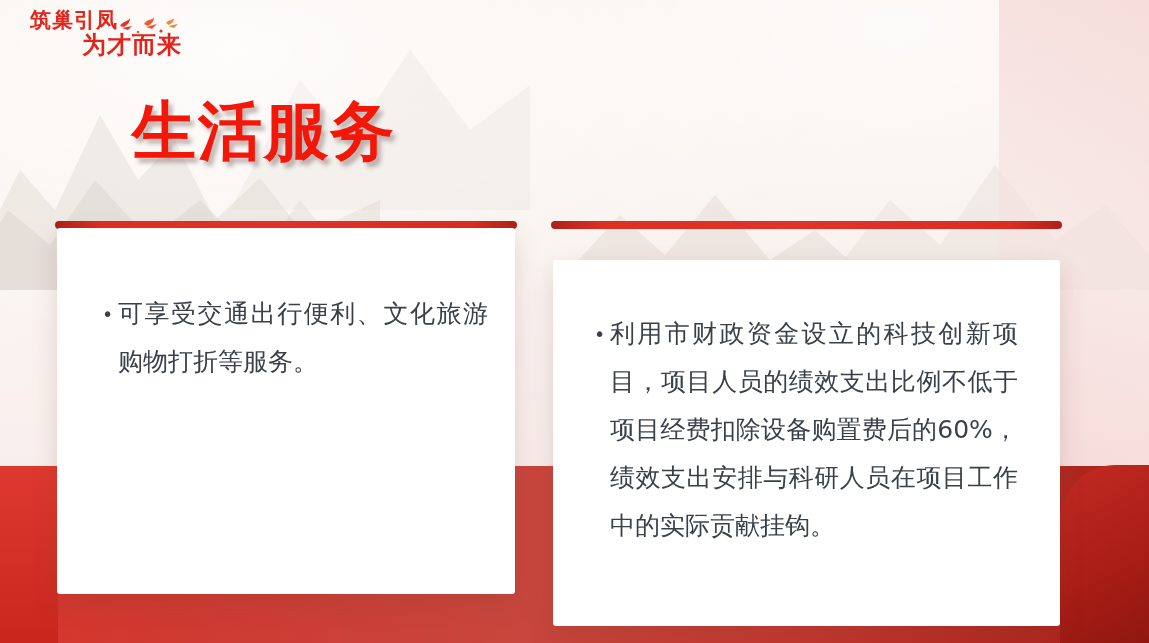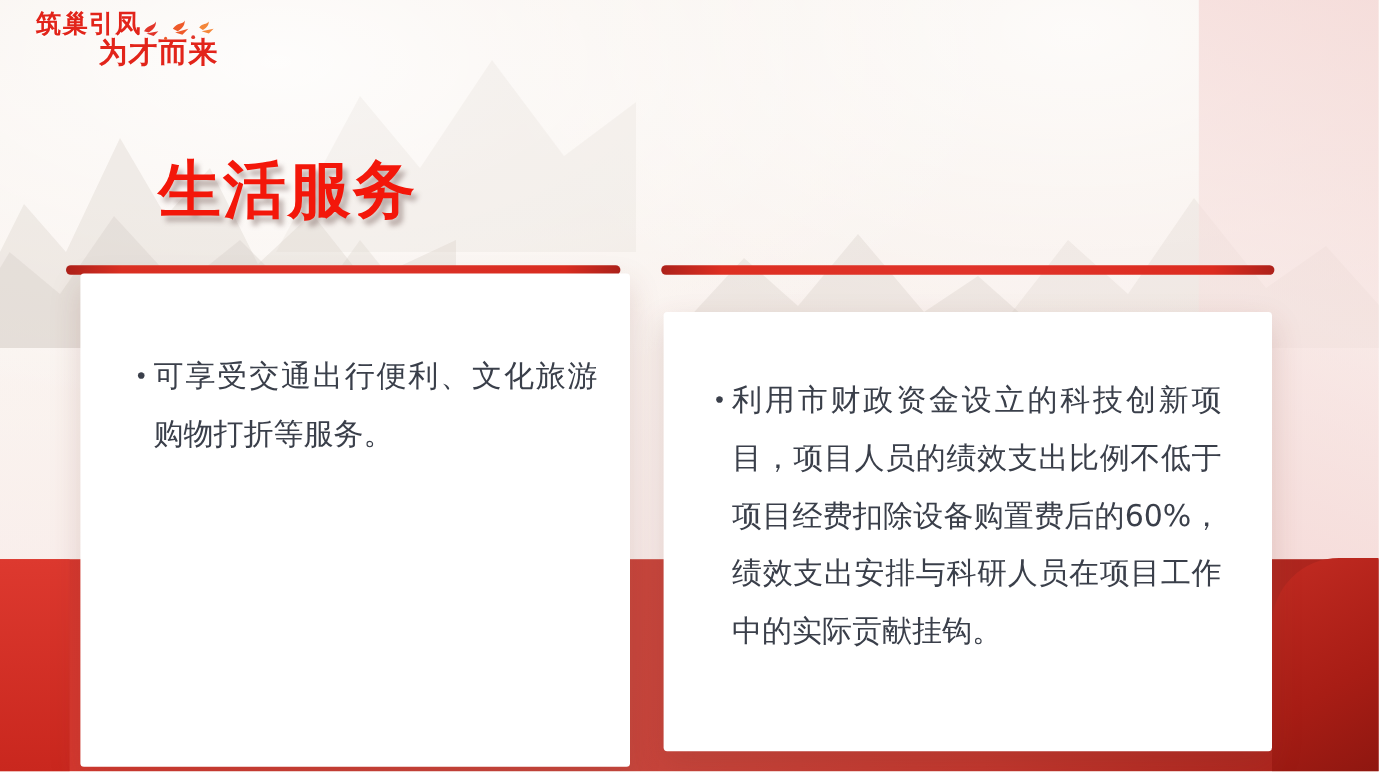--- a/index.html
+++ b/index.html
@@ -39,29 +39,29 @@
     font-family:"DejaVu Sans","Liberation Sans",sans-serif;
     text-shadow:0 1px 0 rgba(255,255,255,.6);}
   .logo-l2{position:absolute;left:52px;top:24px;font-size:24px;font-weight:bold;color:#e2241a;
     letter-spacing:1px;line-height:27px;white-space:nowrap;
     font-family:Liberation Serif, serif;}
   .logo-birds{position:absolute;left:86px;top:6px;width:72px;height:22px;}
 
   
   .heading{position:absolute;font-weight:bold;color:#f3170a;white-space:nowrap;
     font-family:"DejaVu Sans","Liberation Sans",sans-serif;
-    font-size:52px;line-height:72px;letter-spacing:2px;
-    text-shadow:4px 5px 4px rgba(120,95,90,.45);margin-top:28px;}
+    font-size:64px;line-height:72px;letter-spacing:2px;
+    text-shadow:4px 5px 4px rgba(120,95,90,.45);}
   .heading.h-left{left:132px;top:95px;}
   .heading.h-right{left:652px;top:95px;}
 
   
   .card{position:absolute;background:#ffffff;border-radius:3px;
         box-shadow:0 10px 26px rgba(120,60,50,.18);}
-  .card.left{left:67px;top:228px;width:458px;height:411px;}
+  .card.left{left:57px;top:228px;width:458px;height:366px;}
   .card.right{left:553px;top:228px;width:507px;height:366px;margin-top:32px;}
   .card-bar{position:absolute;height:8px;border-radius:4px;
     background:linear-gradient(90deg,#ad211a 0%,#dd2f22 10%,#e0332a 50%,#dc2c20 90%,#ad211a 100%);}
   .card-bar.left{left:55px;top:221px;width:462px;}
   .card-bar.right{left:551px;top:221px;width:511px;}
 
   .card-body{position:absolute;left:0;right:0;top:0;padding:0;}
   .bullet-list{list-style:none;margin:0;padding:0;}
   .bullet-item{position:relative;color:#3a3f4a;
     font-family:"DejaVu Sans","Liberation Sans",sans-serif;

